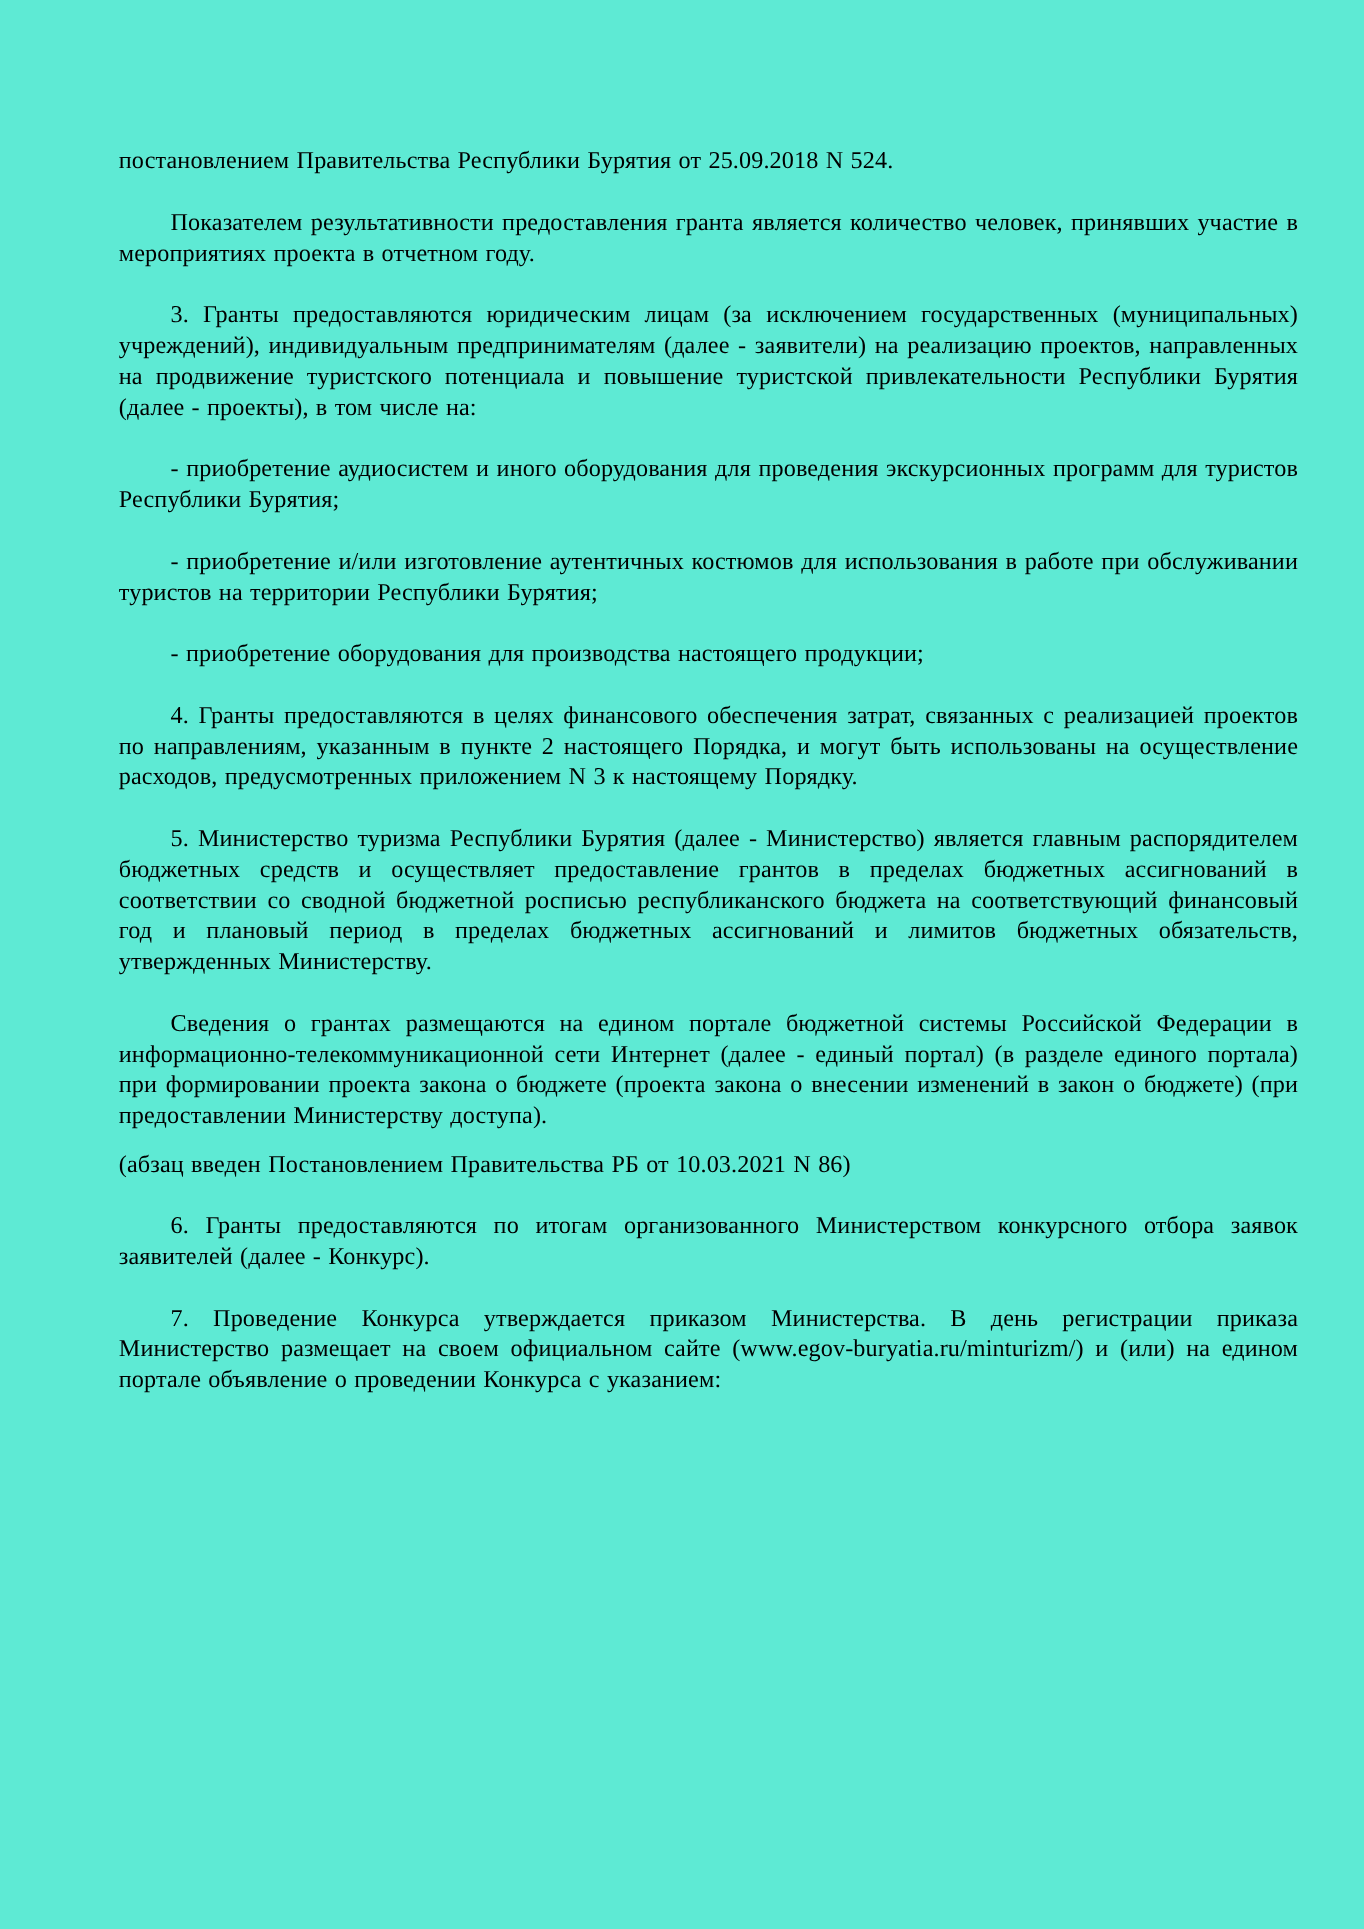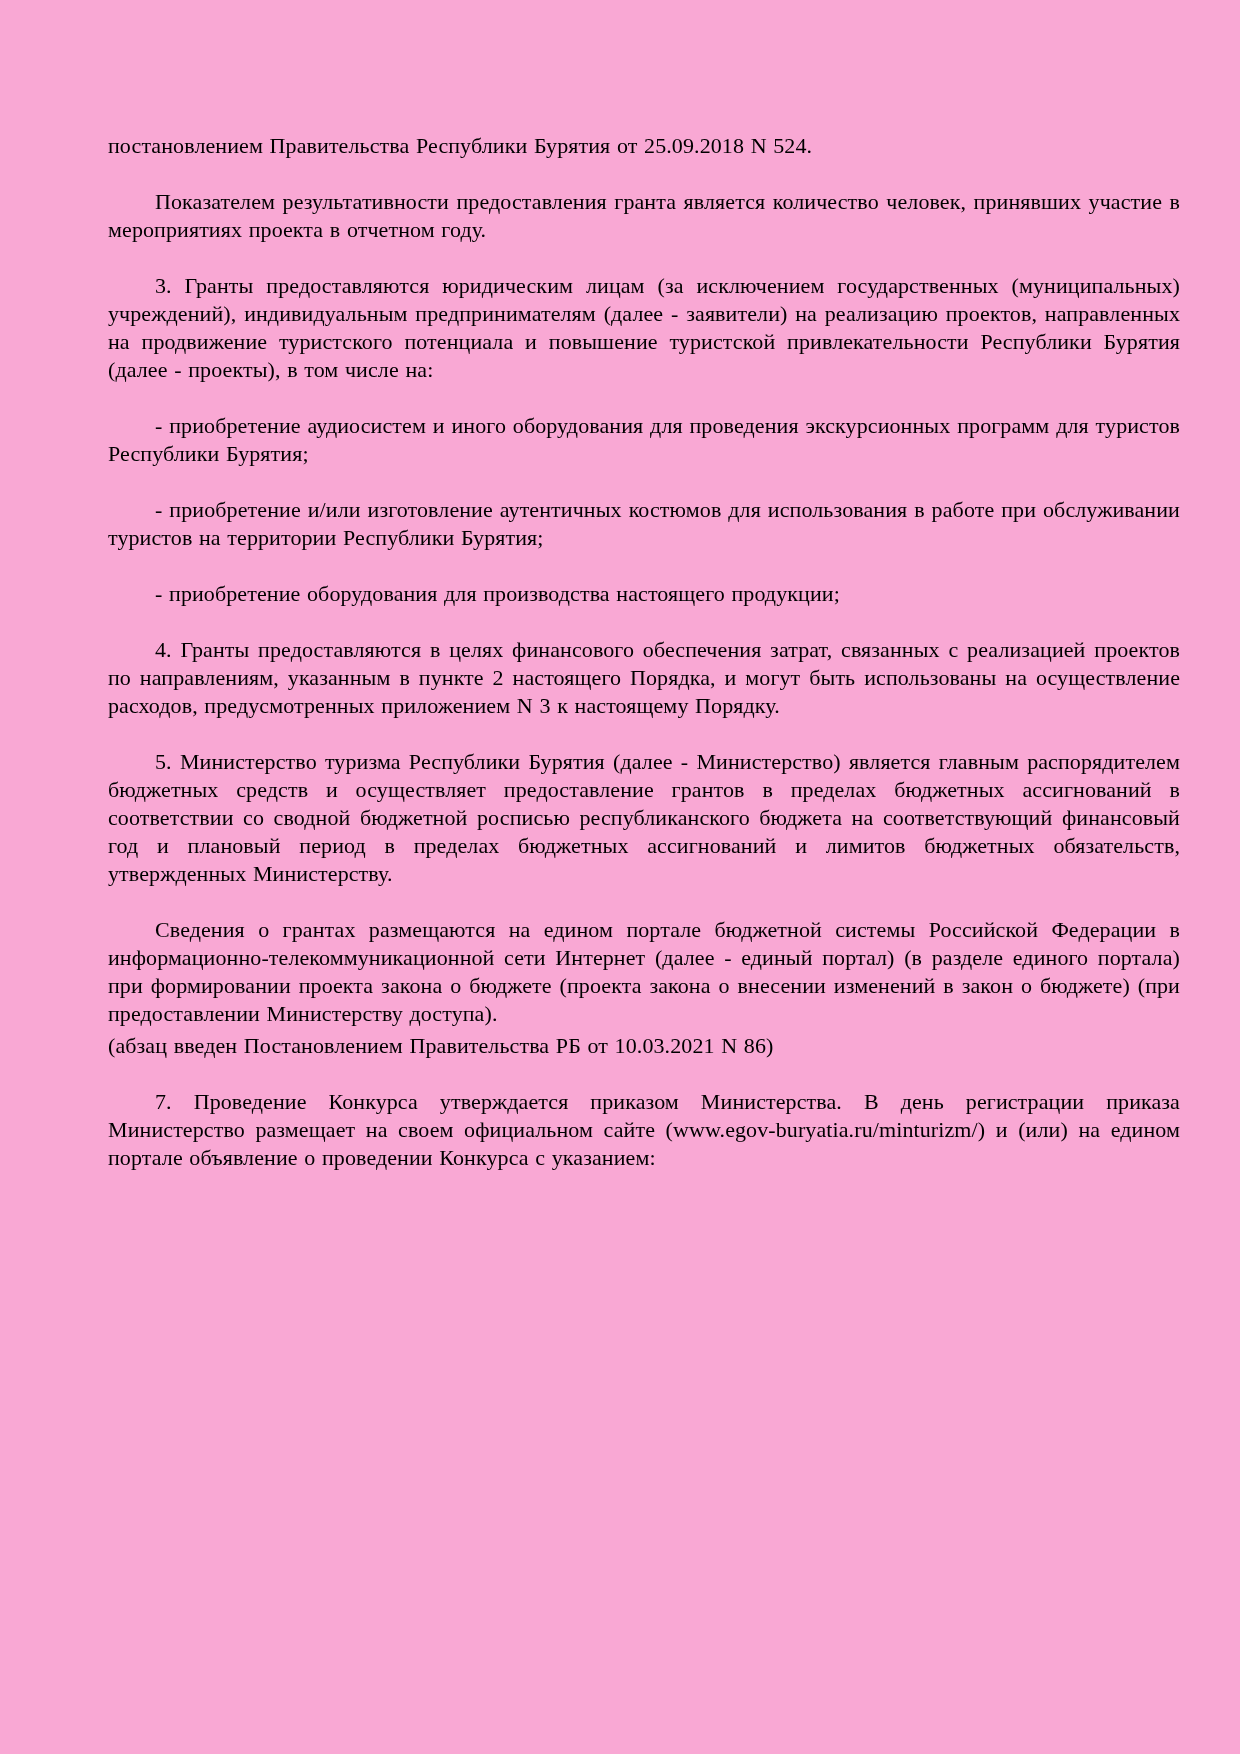--- a/index.html
+++ b/index.html
@@ -4,21 +4,21 @@
 <style>
   html, body {
     margin: 0;
     padding: 0;
     background: #ffffff;
   }
   .page {
     position: relative;
     width: 1240px;
     height: 1754px;
-    background: #f9a8d4;
+    background: #5eead4;
     box-sizing: border-box;
     padding: 132px 60px 0 108px;
     overflow: hidden;
     color: #000000;
   }
   .doc p {
     margin: 28px 0 0 0;
     font-family: "Liberation Serif", "DejaVu Serif", serif;
     font-size: 22px;
     line-height: 28px;
@@ -27,35 +27,36 @@
     word-spacing: 1px;
   }
   .doc p.first {
     margin-top: 0;
   }
   .doc p.ind {
     text-indent: 47px;
     font-family: Liberation Serif, serif;
   }
   .doc p.note {
-    margin-top: 4px;
+    margin-top: 16px;
     text-align: left;
     text-indent: 0;
   }
 </style>
 </head>
 <body>
 
 <div class="page">
   <div class="doc">
     <p class="first">постановлением Правительства Республики Бурятия от 25.09.2018 N 524.</p>
     <p class="ind">Показателем результативности предоставления гранта является количество человек, принявших участие в мероприятиях проекта в отчетном году.</p>
     <p class="ind">3. Гранты предоставляются юридическим лицам (за исключением государственных (муниципальных) учреждений), индивидуальным предпринимателям (далее - заявители) на реализацию проектов, направленных на продвижение туристского потенциала и повышение туристской привлекательности Республики Бурятия (далее - проекты), в том числе на:</p>
     <p class="ind">- приобретение аудиосистем и иного оборудования для проведения экскурсионных программ для туристов Республики Бурятия;</p>
     <p class="ind">- приобретение и/или изготовление аутентичных костюмов для использования в работе при обслуживании туристов на территории Республики Бурятия;</p>
     <p class="ind">- приобретение оборудования для производства настоящего продукции;</p>
     <p class="ind">4. Гранты предоставляются в целях финансового обеспечения затрат, связанных с реализацией проектов по направлениям, указанным в пункте 2 настоящего Порядка, и могут быть использованы на осуществление расходов, предусмотренных приложением N 3 к настоящему Порядку.</p>
     <p class="ind">5. Министерство туризма Республики Бурятия (далее - Министерство) является главным распорядителем бюджетных средств и осуществляет предоставление грантов в пределах бюджетных ассигнований в соответствии со сводной бюджетной росписью республиканского бюджета на соответствующий финансовый год и плановый период в пределах бюджетных ассигнований и лимитов бюджетных обязательств, утвержденных Министерству.</p>
     <p class="ind">Сведения о грантах размещаются на едином портале бюджетной системы Российской Федерации в информационно-телекоммуникационной сети Интернет (далее - единый портал) (в разделе единого портала) при формировании проекта закона о бюджете (проекта закона о внесении изменений в закон о бюджете) (при предоставлении Министерству доступа).</p>
     <p class="note">(абзац введен Постановлением Правительства РБ от 10.03.2021 N 86)</p>
+    <p class="ind">6. Гранты предоставляются по итогам организованного Министерством конкурсного отбора заявок заявителей (далее - Конкурс).</p>
     <p class="ind">7. Проведение Конкурса утверждается приказом Министерства. В день регистрации приказа Министерство размещает на своем официальном сайте (www.egov-buryatia.ru/minturizm/) и (или) на едином портале объявление о проведении Конкурса с указанием:</p>
   </div>
 </div>
 
 </body></html>

